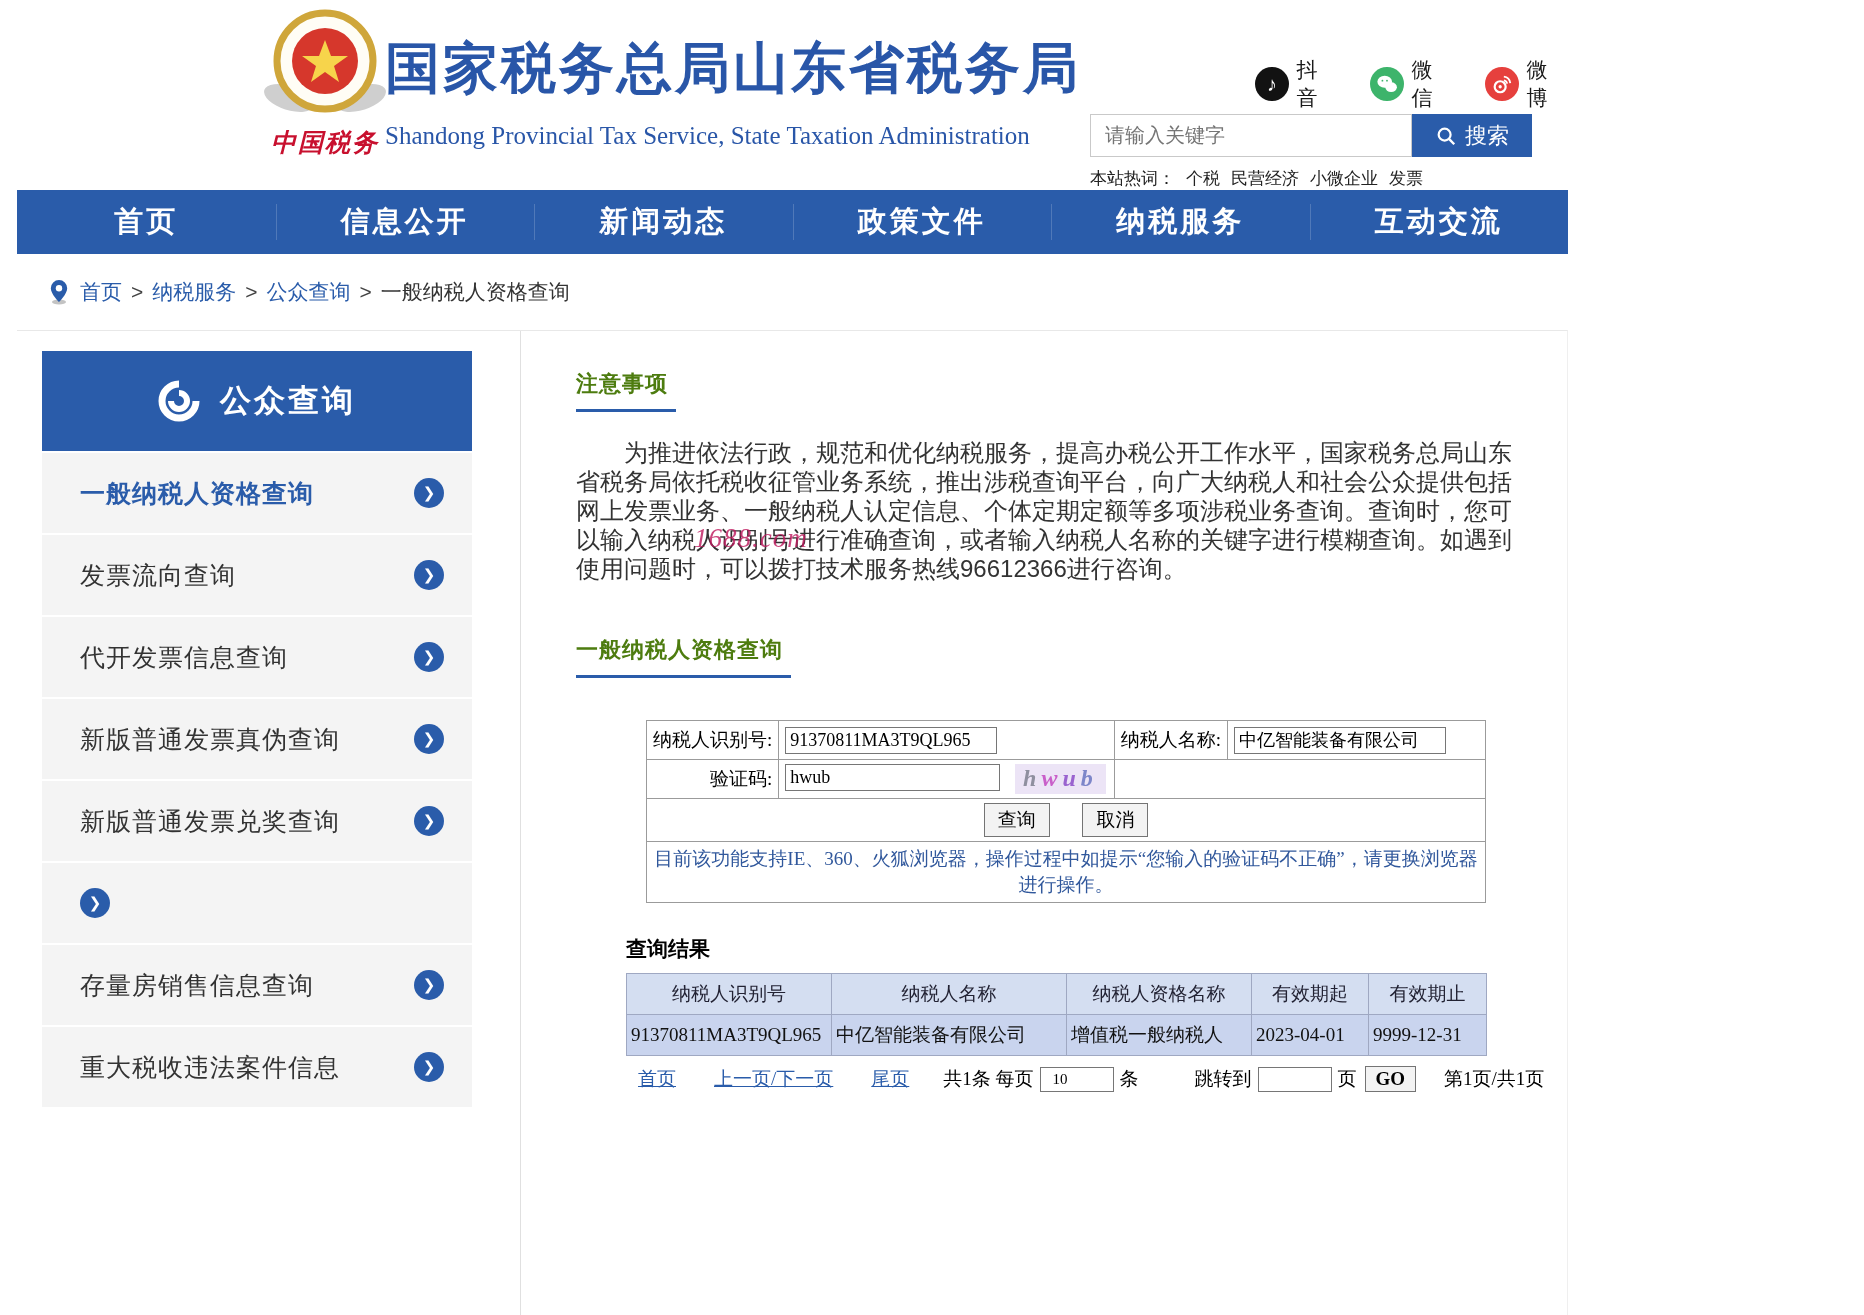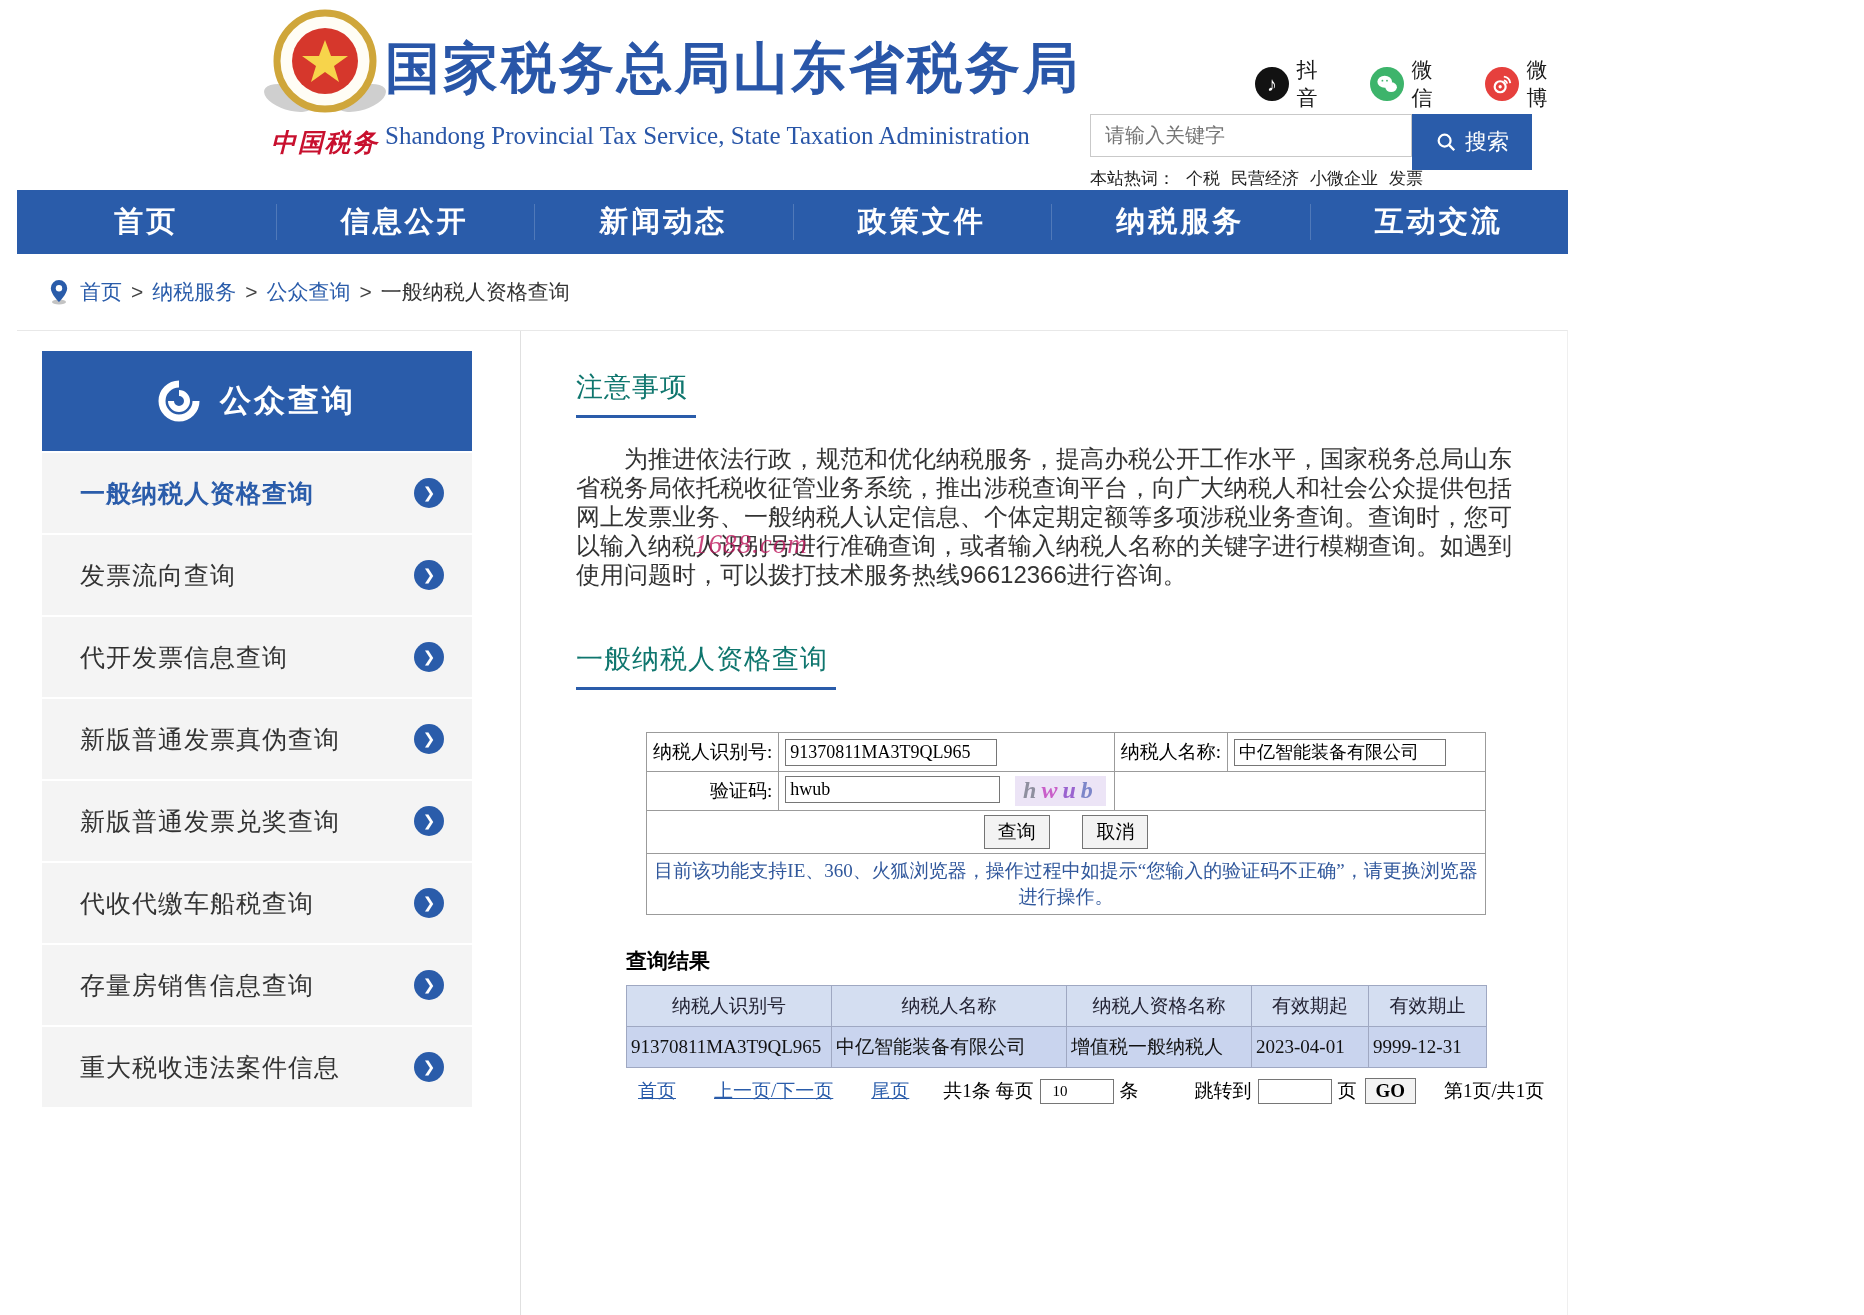--- a/index.html
+++ b/index.html
@@ -21,21 +21,21 @@
 
   .social { position:absolute; left:1238px; top:56px; display:flex; gap:32px; align-items:center; }
   .social-item { display:flex; align-items:center; gap:8px; font-size:21px; color:#1a1a1a; }
   .icon-circle { width:34px; height:34px; border-radius:50%; display:flex; align-items:center; justify-content:center; color:#fff; font-size:20px; }
   .douyin-bg { background:#121212; }
   .wechat-bg { background:#3db46b; }
   .weibo-bg  { background:#e6403d; }
 
   .search-row { position:absolute; left:1073px; top:114px; display:flex; }
   .search-input { width:322px; height:43px; border:1px solid #c9c9c9; font-size:20px; padding:0 14px; color:#444; outline:none; }
-  .search-btn { width:120px; height:56px; background:#2a5caa; color:#fff; font-size:22px; border:none; display:flex; align-items:center; justify-content:center; gap:8px; cursor:pointer; }
+  .search-btn { width:120px; height:43px; background:#2a5caa; color:#fff; font-size:22px; border:none; display:flex; align-items:center; justify-content:center; gap:8px; cursor:pointer; }
   .hot-words { position:absolute; left:1073px; top:167px; font-size:17px; color:#222; display:flex; gap:11px; white-space:nowrap; }
 
   
   .nav { height:64px; background:#2a5caa; display:flex; }
   .nav-item { flex:1; display:flex; align-items:center; justify-content:center; color:#fff; font-size:29px; font-weight:bold; letter-spacing:3px; position:relative; cursor:pointer; }
   .nav-item + .nav-item::before { content:""; position:absolute; left:0; top:14px; bottom:14px; width:1px; background:rgba(255,255,255,.18); }
 
   
   .breadcrumb { height:76px; display:flex; align-items:center; padding-left:30px; font-size:21px; color:#2a5caa; gap:9px; }
   .crumb-sep { color:#444; }
@@ -46,21 +46,21 @@
   .sidebar-col { width:503px; padding:20px 0 0 25px; }
   .sidebar { width:430px; }
   .sidebar-header { height:100px; background:#2a5caa; color:#fff; display:flex; align-items:center; justify-content:center; gap:20px; font-size:31px; font-weight:bold; letter-spacing:3px; }
   .sidebar-list { list-style:none; }
   .sidebar-item { height:80px; background:#f4f4f4; margin-top:2px; display:flex; align-items:center; padding:0 28px 0 38px; font-size:25px; color:#333; cursor:pointer; }
   .sidebar-item .label { flex:1; letter-spacing:1px; }
   .sidebar-item.active .label { color:#2a5caa; font-weight:bold; }
   .chev { width:30px; height:30px; border-radius:50%; background:#2a5caa; color:#fff; display:flex; align-items:center; justify-content:center; font-size:15px; flex:none; }
 
   .main { flex:1; border-left:1px solid #e0e0e0; padding:20px 30px 60px 55px; position:relative; }
-  .section-title { display:inline-block; color:#0f766e; font-size:27px; font-weight:normal; letter-spacing:1px; border-bottom:3px solid #2a5caa; padding:0 8px 10px 0; margin-top:18px; }
+  .section-title { display:inline-block; color:#4d7c0f; font-size:22px; font-weight:bold; letter-spacing:1px; border-bottom:3px solid #2a5caa; padding:0 8px 10px 0; margin-top:18px; }
   .notice-body { position:relative; margin-top:26px; width:952px; font-size:24px; line-height:29px; color:#333; text-indent:2em; }
   .watermark { position:absolute; left:118px; top:86px; color:#be185d; font-style:italic; font-size:27px; opacity:.8; letter-spacing:1px; font-family:"Liberation Serif", serif; text-indent:0; }
   .query-title { margin-top:52px; }
 
   
   .form-table { margin:42px 0 0 70px; border-collapse:collapse; width:840px; font-family:"Liberation Serif", serif; font-size:19px; color:#000; }
   .form-table td { border:1px solid #9b9b9b; padding:4px 6px; height:39px; }
   td.lbl { text-align:right; white-space:nowrap; }
   .f-input { border:1px solid #767676; height:27px; font-size:18px; font-family:"Liberation Serif", serif; padding:0 4px; outline:none; }
   .w212 { width:212px; } .w215 { width:215px; }
@@ -206,21 +206,20 @@
           </li>
           <li class="sidebar-item">
             <span class="label">新版普通发票真伪查询</span>
             <span class="chev">❯</span>
           </li>
           <li class="sidebar-item">
             <span class="label">新版普通发票兑奖查询</span>
             <span class="chev">❯</span>
           </li>
           <li class="sidebar-item">
-            <span class="label">代收代缴车船税查询</span>
             <span class="chev">❯</span>
           </li>
           <li class="sidebar-item">
             <span class="label">存量房销售信息查询</span>
             <span class="chev">❯</span>
           </li>
           <li class="sidebar-item">
             <span class="label">重大税收违法案件信息</span>
             <span class="chev">❯</span>
           </li>

